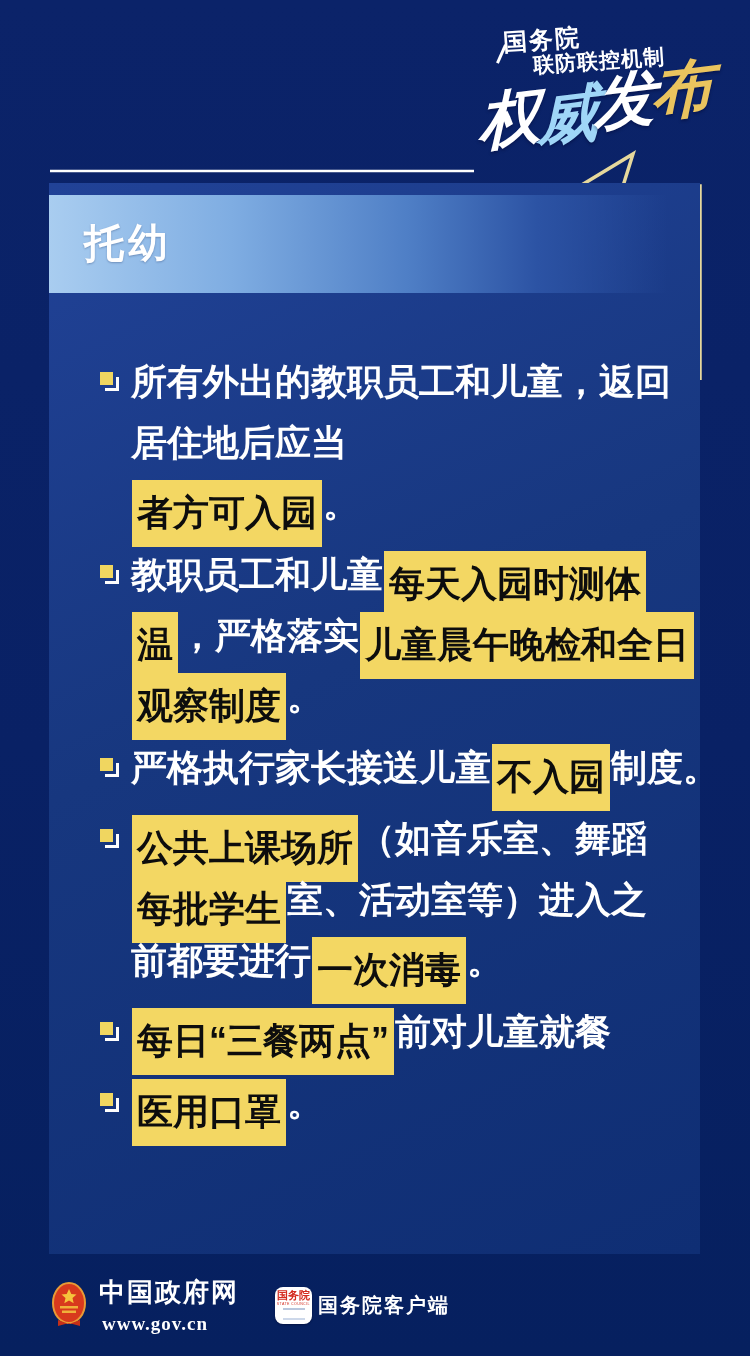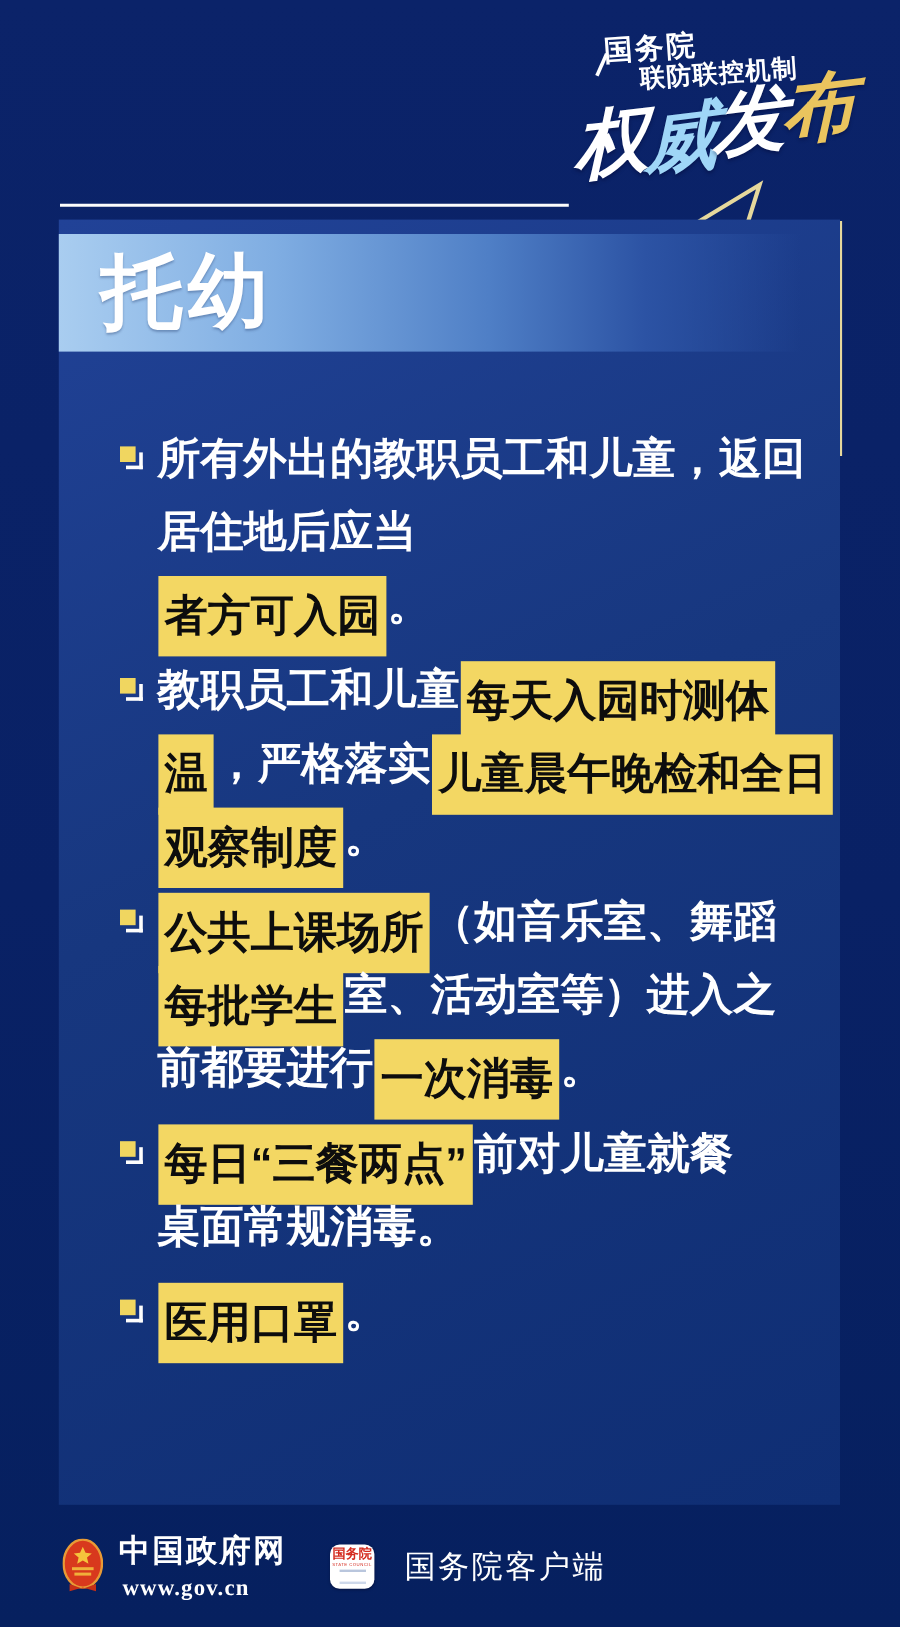--- a/index.html
+++ b/index.html
@@ -46,21 +46,21 @@
   .panel{
     position:absolute;left:49px;top:183px;width:651px;height:1071px;
     background:linear-gradient(155deg,#214297 0%,#17377f 45%,#0f2e74 100%);
   }
   .banner{
     position:absolute;left:0;top:12px;width:651px;height:98px;
     background:linear-gradient(90deg,#a9cdf0 0%,#7fade2 28%,#4f7fc6 55%,#2c53a4 75%,rgba(28,58,138,0) 95%);
   }
   .banner-title{
     position:absolute;left:35px;top:0;height:88px;line-height:98px;
-    color:#fff;font-size:68px;font-weight:bold;
+    color:#fff;font-size:40px;font-weight:bold;
     font-family:"Liberation Serif", serif;
     letter-spacing:4px;text-shadow:0 1px 2px rgba(10,30,80,.3);
   }
 
   
   .bullets{position:absolute;left:51px;top:175px;width:596px;}
   .bullet{display:flex;margin-bottom:10px;}
   .marker{
     flex:0 0 13px;width:13px;height:13px;margin-top:14px;margin-right:18px;
     background:#f0d660;position:relative;
@@ -88,21 +88,21 @@
   .site-url{color:#fff;font-size:19px;font-weight:bold;font-family:"Liberation Serif", serif;letter-spacing:1px;margin-top:3px;padding-left:3px;}
   .app-icon{
     margin-left:36px;flex:0 0 37px;width:37px;height:37px;border-radius:8px;
     background:#fff;display:flex;flex-direction:column;align-items:center;justify-content:center;
     box-shadow:0 1px 2px rgba(0,0,30,.4);
   }
   .app-icon .ai1{color:#d42b1f;font-size:11px;font-weight:bold;line-height:11px;}
   .app-icon .ai2{color:#d42b1f;font-size:4px;line-height:5px;letter-spacing:.4px;transform:scale(.9);}
   .app-icon .ai3{width:22px;height:8px;margin-top:2px;
     border-top:2px solid #b9c6dd;border-bottom:2px solid #cdd8ea;}
-  .app-name{margin-left:25px;color:#fff;font-size:26px;font-weight:normal;letter-spacing:2px;}
+  .app-name{margin-left:6px;color:#fff;font-size:20px;font-weight:bold;letter-spacing:2px;}
 </style>
 </head>
 <body>
 
 <div class="stage">
 
   <div class="hdr-org1">国务院</div>
   <div class="hdr-slash"></div>
   <div class="hdr-org2">联防联控机制</div>
   <div class="brand" id="brand"><span style="color: rgb(255, 255, 255);">权</span><span style="color: rgb(159, 214, 247);">威</span><span style="color: rgb(255, 255, 255);">发</span><span style="color: rgb(234, 196, 94);">布</span></div>
@@ -147,20 +147,30 @@
             <div class="bline">
               <span class="seg hl">观察制度</span>
               <span class="seg">。</span>
             </div>
           </div>
         </div>
         <div class="bullet">
           <span class="marker"></span>
           <div class="btext">
             <div class="bline">
+              <span class="seg">严格执行家长接送儿童</span>
+              <span class="seg hl">不入园</span>
+              <span class="seg">制度。</span>
+            </div>
+          </div>
+        </div>
+        <div class="bullet">
+          <span class="marker"></span>
+          <div class="btext">
+            <div class="bline">
               <span class="seg hl">公共上课场所</span>
               <span class="seg">（如音乐室、舞蹈</span>
             </div>
             <div class="bline">
               <span class="seg hl">每批学生</span>
               <span class="seg">室、活动室等）</span>
               <span class="seg">进入之</span>
             </div>
             <div class="bline">
               <span class="seg">前都要进行</span>
@@ -168,23 +178,20 @@
               <span class="seg">。</span>
             </div>
           </div>
         </div>
         <div class="bullet">
           <span class="marker"></span>
           <div class="btext">
             <div class="bline">
               <span class="seg hl">每日“三餐两点”</span>
               <span class="seg">前对儿童就餐</span>
-            </div>
-            <div class="bline">
-              <span class="seg">桌面常规消毒。</span>
             </div>
           </div>
         </div>
         <div class="bullet">
           <span class="marker"></span>
           <div class="btext">
             <div class="bline">
               <span class="seg hl">医用口罩</span>
               <span class="seg">。</span>
             </div>

